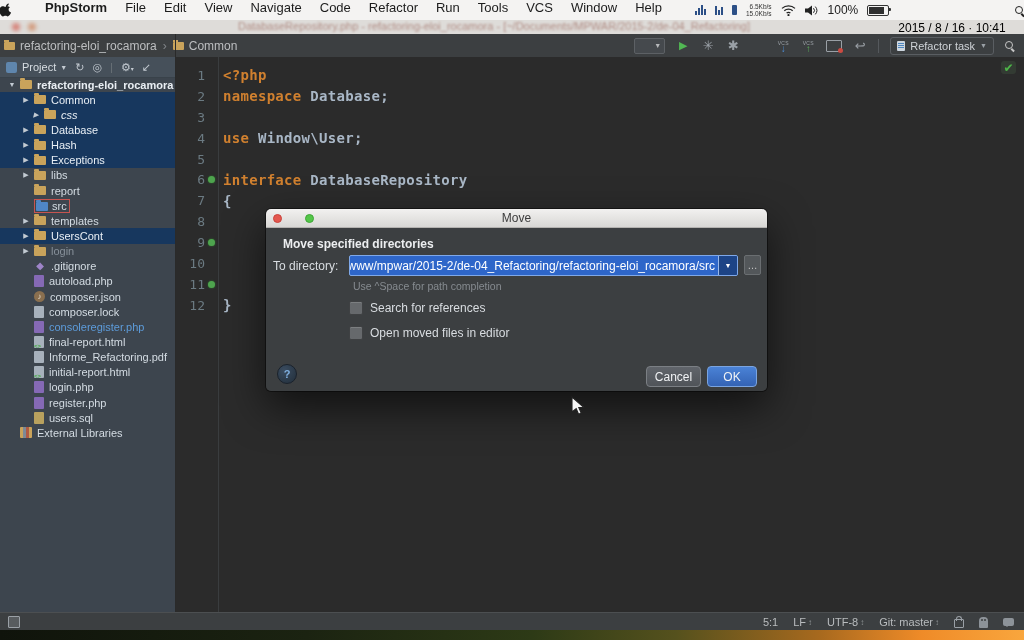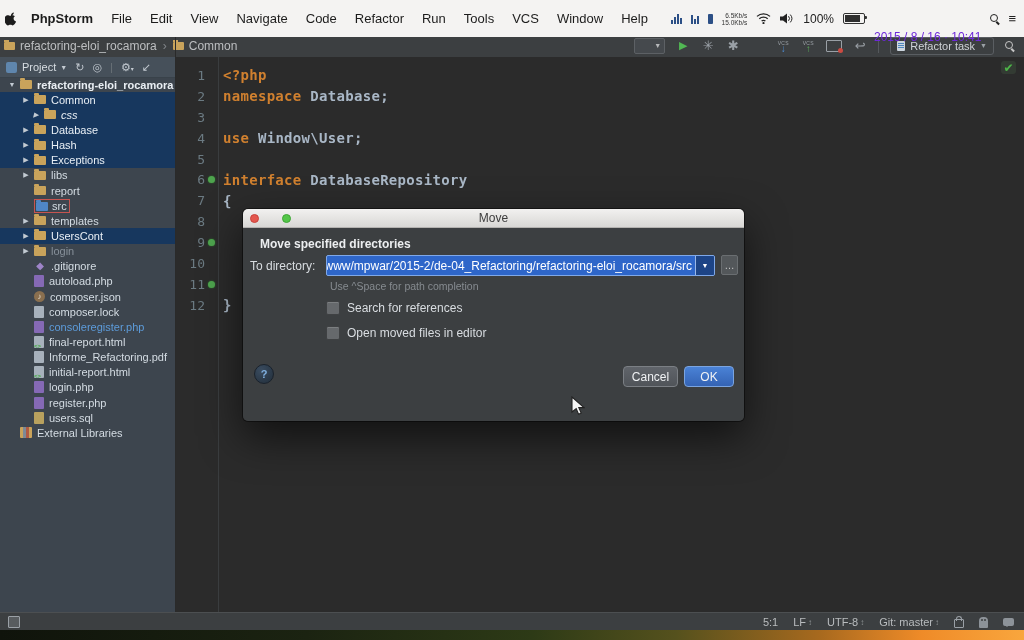--- a/index.html
+++ b/index.html
@@ -1,30 +1,30 @@
 <!DOCTYPE html>
 <html><head>
 <meta charset="utf-8">
 <style>
   html,body{margin:0;padding:0;background:#111;}
   .screen{position:relative;width:1024px;height:640px;overflow:hidden;
     font-family:"Liberation Sans",sans-serif;background:#2b2b2b;}
 
   
-  .menubar{position:absolute;left:0;top:0;width:1024px;height:37px;background:#f4f3f2;
-    display:flex;align-items:center;font-size:13px;color:#1c1c1c;z-index:40;}
+  .menubar{position:absolute;left:0;top:0;width:1024px;height:20px;background:#f4f3f2;
+    display:flex;font-size:13px;color:#1c1c1c;z-index:40;gap:24px;}
   .apple{width:22px;display:flex;justify-content:center;align-items:center;}
   .mi{padding:0 9px;white-space:nowrap;}
   .mi.b{font-weight:bold;}
   .menu-right{margin-left:auto;display:flex;align-items:center;gap:9px;padding-right:8px;}
   .bars{display:flex;align-items:flex-end;gap:1px;height:10px;}
   .bars i{display:block;width:2px;background:#2c4f86;}
   .memblock{width:5px;height:10px;background:#2c4f86;border-radius:1px;}
   .netspeeds{font-size:6.5px;line-height:7px;color:#333;text-align:right;}
-  .clock{font-size:12px;color:#6d28d9;white-space:nowrap;margin-top:36px;}
+  .clock{font-size:12px;color:#000000;white-space:nowrap;margin-top:36px;}
   .battpct{font-size:12px;color:#222;}
   .battery{position:relative;width:20px;height:9px;border:1px solid #333;border-radius:2px;}
   .battery i{position:absolute;left:1px;top:1px;bottom:1px;width:15px;background:#2f2f2f;}
   .battery::after{content:"";position:absolute;right:-3px;top:2px;width:2px;height:3px;background:#333;border-radius:0 1px 1px 0;}
   .lens{position:relative;width:9px;height:9px;}
   .lens::before{content:"";position:absolute;left:0;top:0;width:6px;height:6px;border:1.5px solid #222;border-radius:50%;}
   .lens::after{content:"";position:absolute;left:7px;top:7px;width:3.5px;height:1.5px;background:#222;transform:rotate(45deg);transform-origin:0 0;}
   .lens.light::before{border-color:#c6c6c6;}
   .lens.light::after{background:#c6c6c6;}
   .listico{font-size:13px;color:#222;line-height:10px;}
@@ -117,21 +117,21 @@
   .hector{width:9px;height:11px;background:#8d9399;border-radius:4px 4px 1px 1px;position:relative;}
   .hector::before{content:"";position:absolute;left:2px;top:2px;width:2px;height:2px;border-radius:50%;background:#3c3f41;box-shadow:3px 0 0 #3c3f41;}
   .bubble{width:11px;height:8px;background:#8d9399;border-radius:2px;position:relative;}
   .bubble::after{content:"";position:absolute;left:2px;bottom:-3px;border:2px solid transparent;border-top-color:#8d9399;}
 
   
   .wallpaper{position:absolute;left:0;top:630px;width:1024px;height:10px;
     background:linear-gradient(90deg,#0f130b 0%,#1b2311 30%,#2d3a16 52%,#55511d 66%,#a7691e 80%,#ef8b28 90%,#f9a63d 100%);}
 
   
-  .dialog{position:absolute;left:243px;top:209px;width:501px;height:212px;z-index:20;
+  .dialog{position:absolute;left:266px;top:209px;width:501px;height:182px;z-index:20;
     border-radius:5px;box-shadow:0 16px 40px rgba(0,0,0,.6),0 0 0 1px rgba(0,0,0,.45);overflow:hidden;}
   .dtitle{position:relative;height:18px;background:linear-gradient(#f2f1f0,#d8d7d5);
     display:flex;align-items:center;justify-content:center;font-size:12px;color:#3c3c3c;border-bottom:1px solid #b4b2b0;}
   .tlight{position:absolute;top:5px;width:9px;height:9px;border-radius:50%;}
   .dbody{position:absolute;left:0;top:19px;right:0;bottom:0;background:#3c3f41;color:#d9dde1;font-size:12px;}
   .dheader{position:absolute;left:17px;top:9px;font-weight:bold;color:#eceef0;}
   .dlabel{position:absolute;left:7px;top:31px;}
   .pathfield{position:absolute;left:83px;top:27px;width:389px;height:21px;background:#2e66c9;
     border:1px solid #7fa8e8;border-radius:2px;box-sizing:border-box;overflow:hidden;}
   .pathtext{position:absolute;right:22px;top:3px;white-space:nowrap;color:#ffffff;font-size:12px;}

